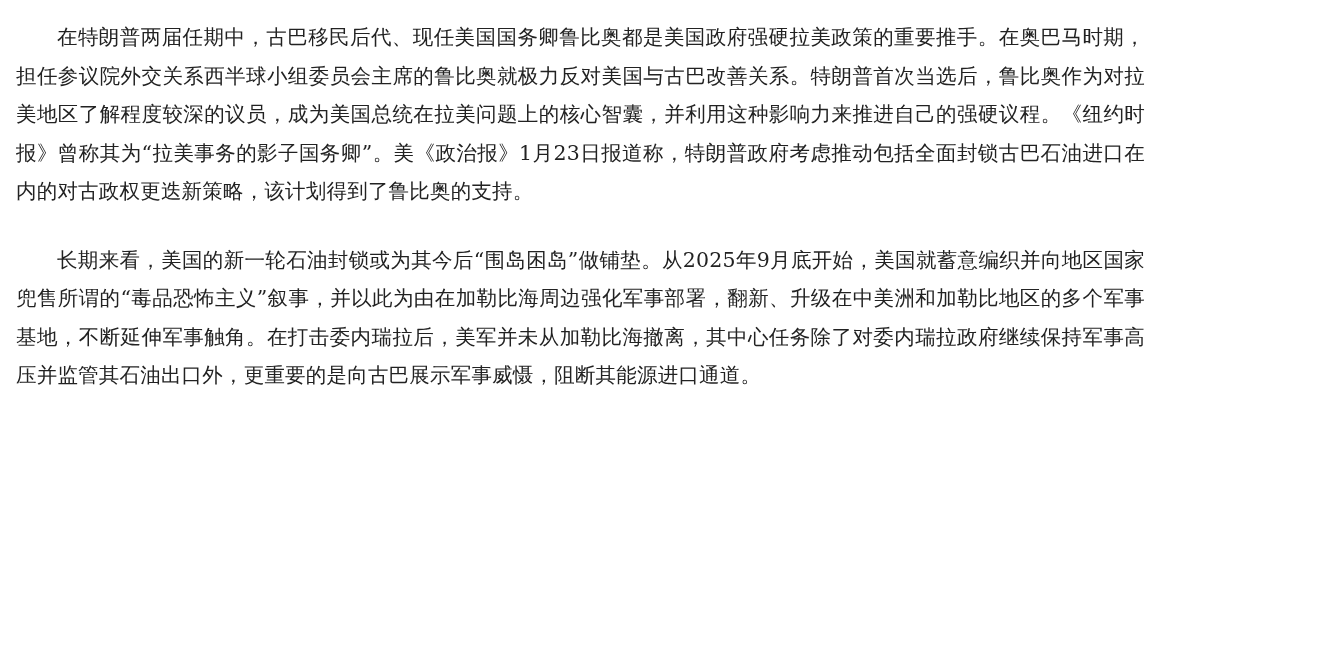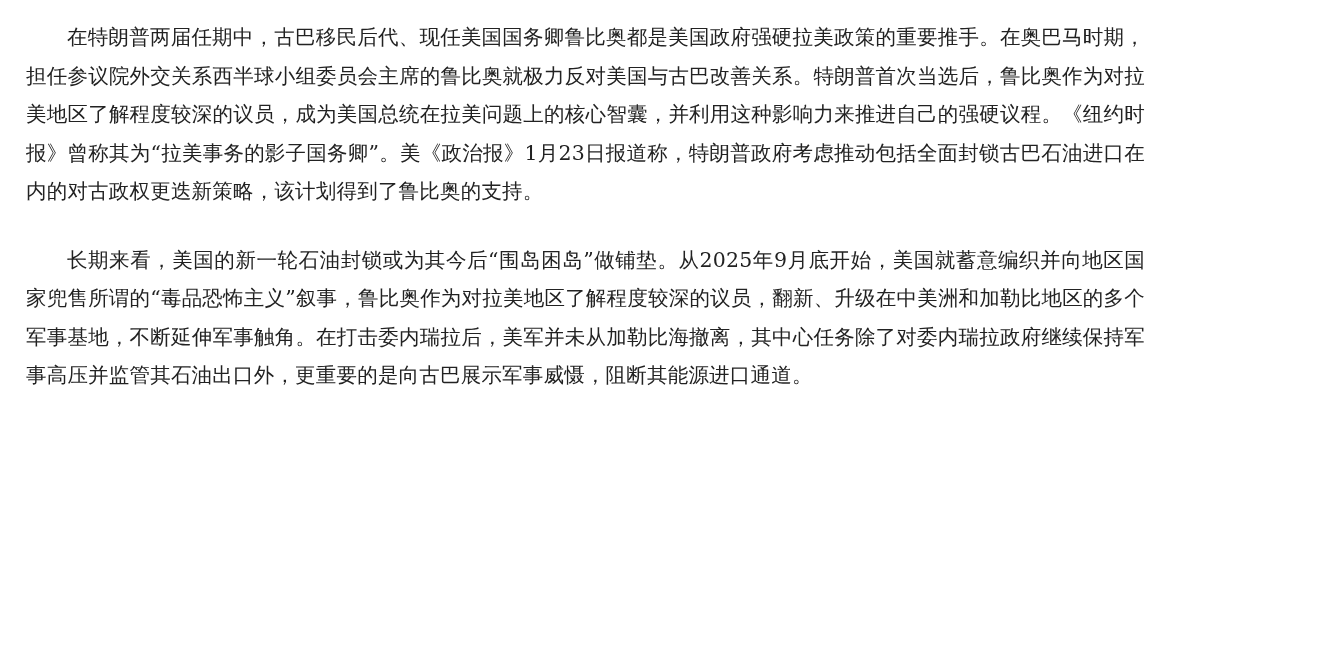--- a/index.html
+++ b/index.html
@@ -12,21 +12,21 @@
     height: 650px;
     overflow: hidden;
     font-family: "DejaVu Serif", "Liberation Serif", serif;
   }
   .page {
     position: relative;
     width: 1185px;
     height: 650px;
     background: #ffffff;
     box-sizing: border-box;
-    padding: 18px 40px 0 26px;
+    padding: 18px 40px 0 16px;
   }
   .article {
     color: #1a1a1a;
   }
   .para {
     margin: 0 0 30px 0;
     font-size: 20.5px;
     line-height: 38.5px;
     text-align: justify;
     text-justify: inter-ideograph;
@@ -37,15 +37,15 @@
   .para:last-child {
     margin-bottom: 0;
   }
 </style>
 </head>
 <body>
 
 <div class="page">
   <div class="article">
     <p class="para">在特朗普两届任期中，古巴移民后代、现任美国国务卿鲁比奥都是美国政府强硬拉美政策的重要推手。在奥巴马时期，担任参议院外交关系西半球小组委员会主席的鲁比奥就极力反对美国与古巴改善关系。特朗普首次当选后，鲁比奥作为对拉美地区了解程度较深的议员，成为美国总统在拉美问题上的核心智囊，并利用这种影响力来推进自己的强硬议程。《纽约时报》曾称其为“拉美事务的影子国务卿”。美《政治报》1月23日报道称，特朗普政府考虑推动包括全面封锁古巴石油进口在内的对古政权更迭新策略，该计划得到了鲁比奥的支持。</p>
-    <p class="para">长期来看，美国的新一轮石油封锁或为其今后“围岛困岛”做铺垫。从2025年9月底开始，美国就蓄意编织并向地区国家兜售所谓的“毒品恐怖主义”叙事，鲁比奥作为对拉美地区了解程度较深的议员，翻新、升级在中美洲和加勒比地区的多个军事基地，不断延伸军事触角。在打击委内瑞拉后，美军并未从加勒比海撤离，其中心任务除了对委内瑞拉政府继续保持军事高压并监管其石油出口外，更重要的是向古巴展示军事威慑，阻断其能源进口通道。</p>
+    <p class="para">长期来看，美国的新一轮石油封锁或为其今后“围岛困岛”做铺垫。从2025年9月底开始，美国就蓄意编织并向地区国家兜售所谓的“毒品恐怖主义”叙事，并以此为由在加勒比海周边强化军事部署，翻新、升级在中美洲和加勒比地区的多个军事基地，不断延伸军事触角。在打击委内瑞拉后，美军并未从加勒比海撤离，其中心任务除了对委内瑞拉政府继续保持军事高压并监管其石油出口外，更重要的是向古巴展示军事威慑，阻断其能源进口通道。</p>
   </div>
 </div>
 
 </body></html>

